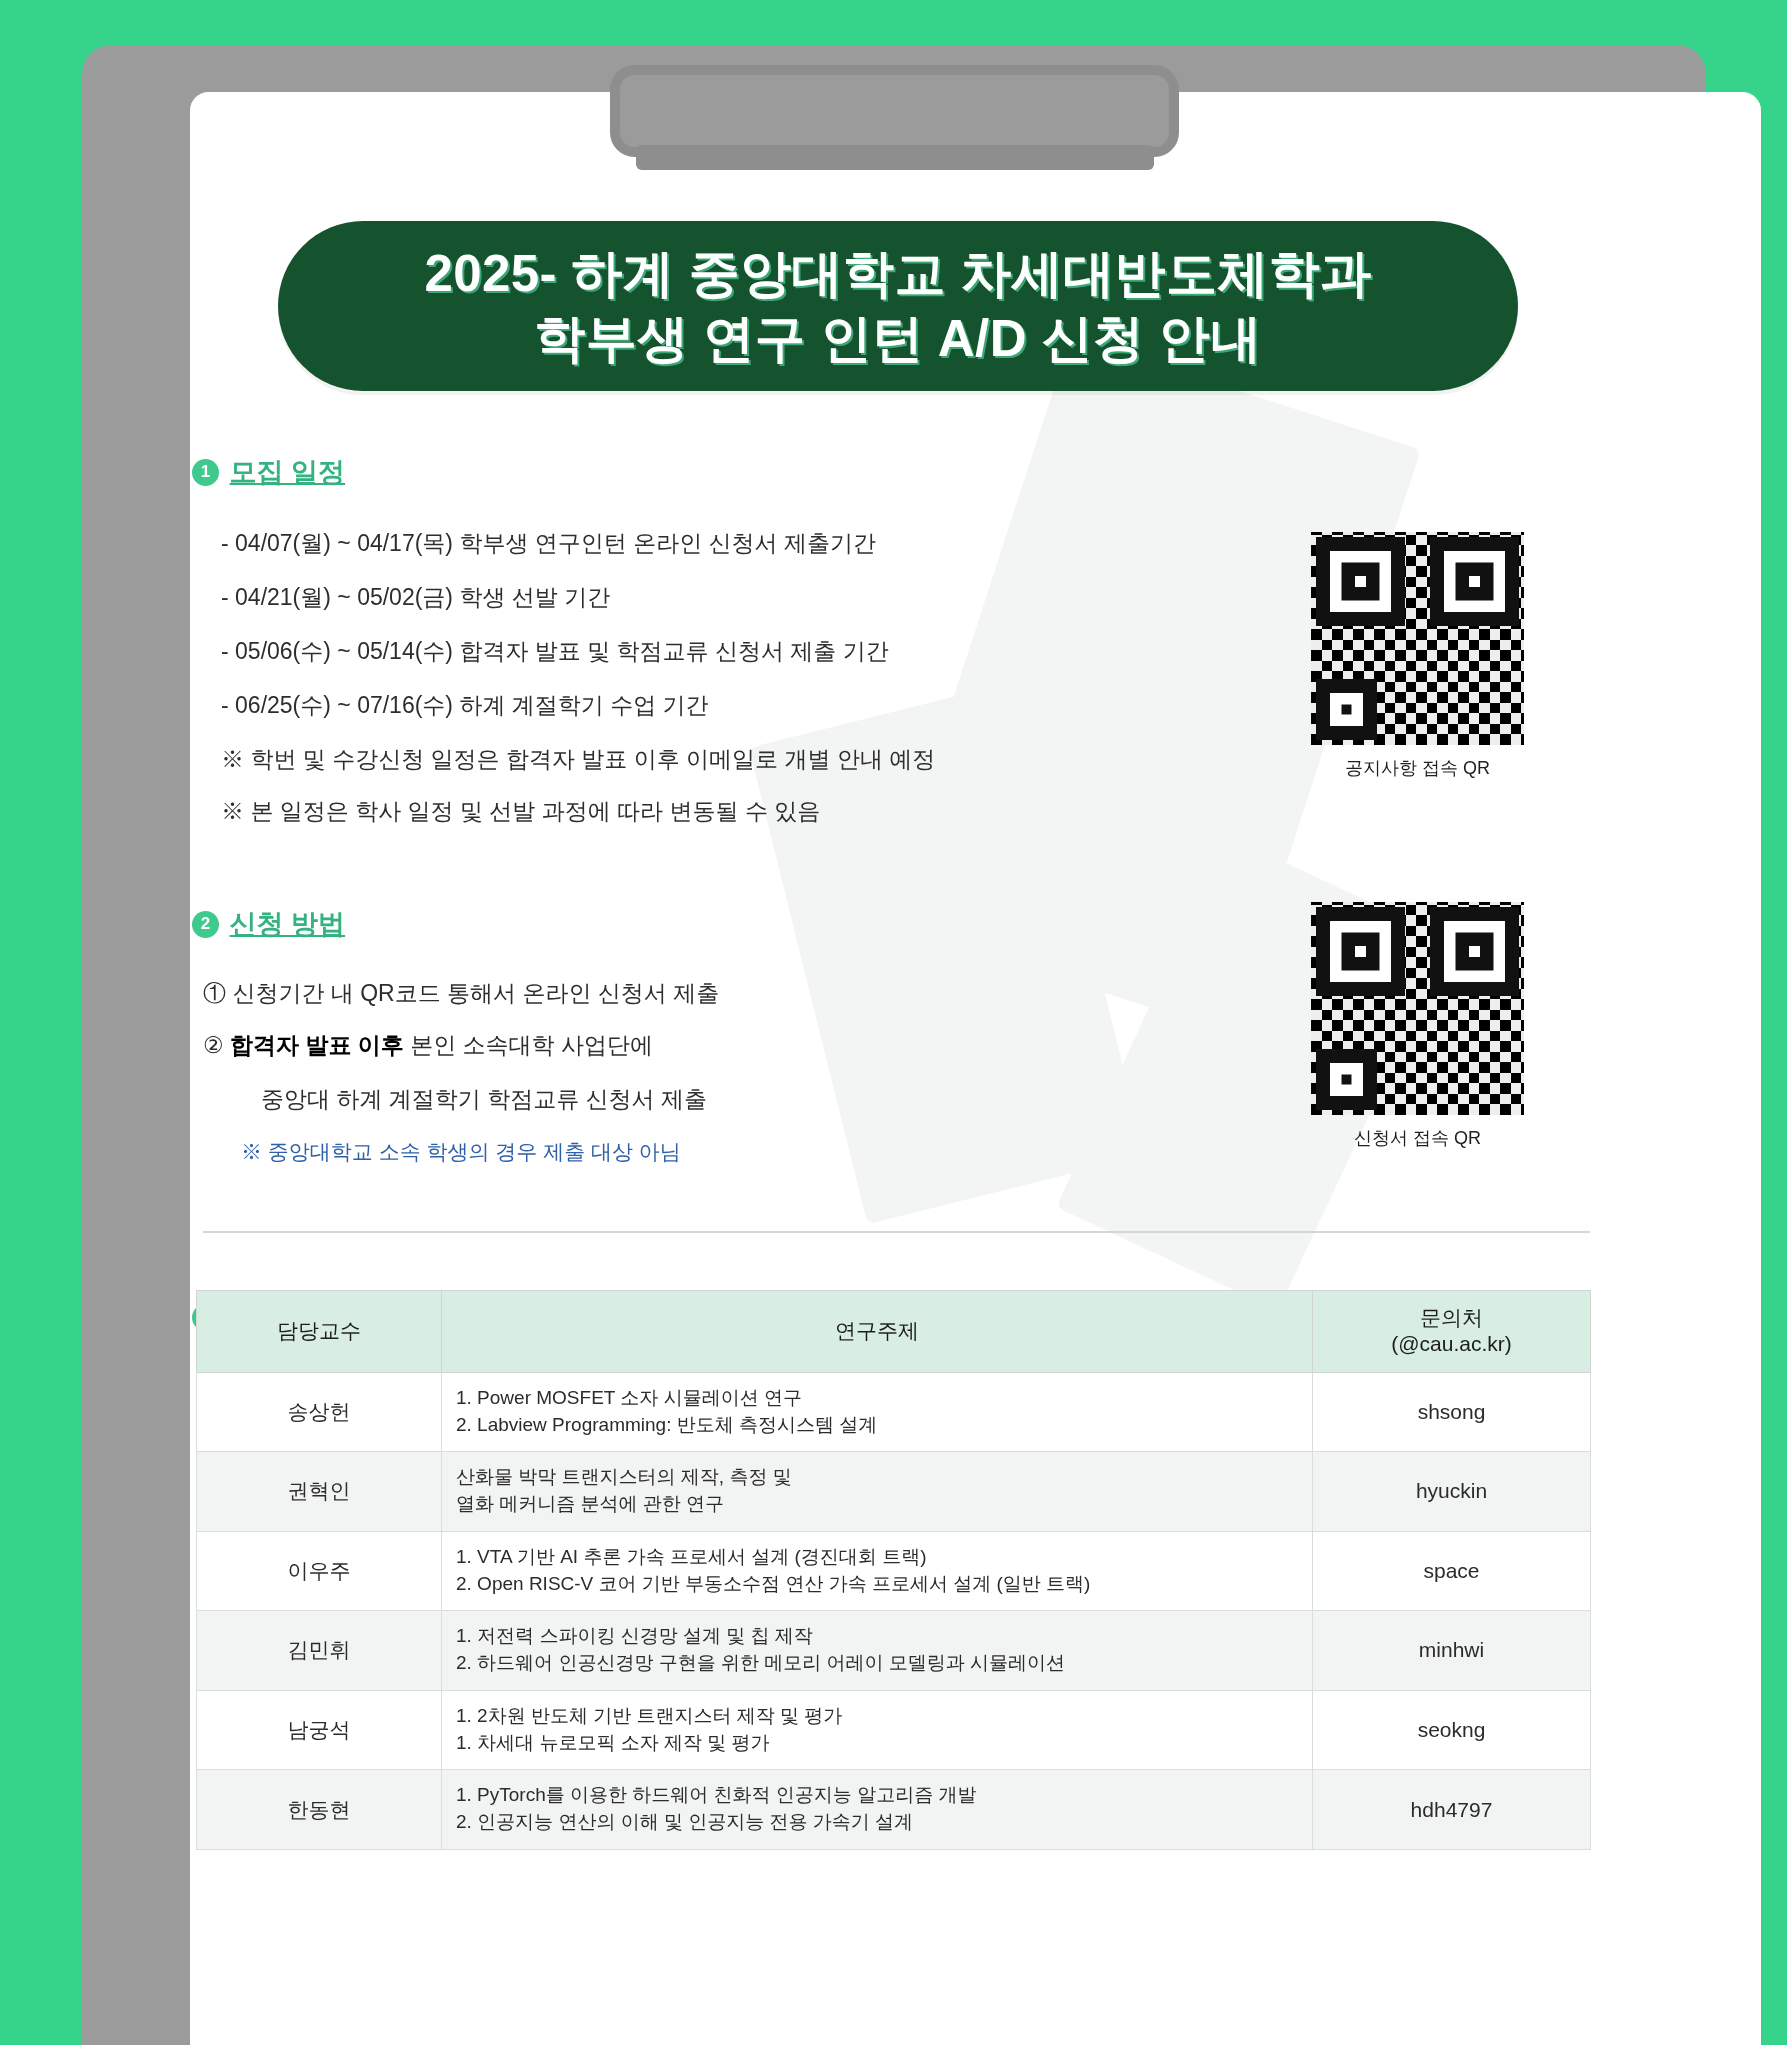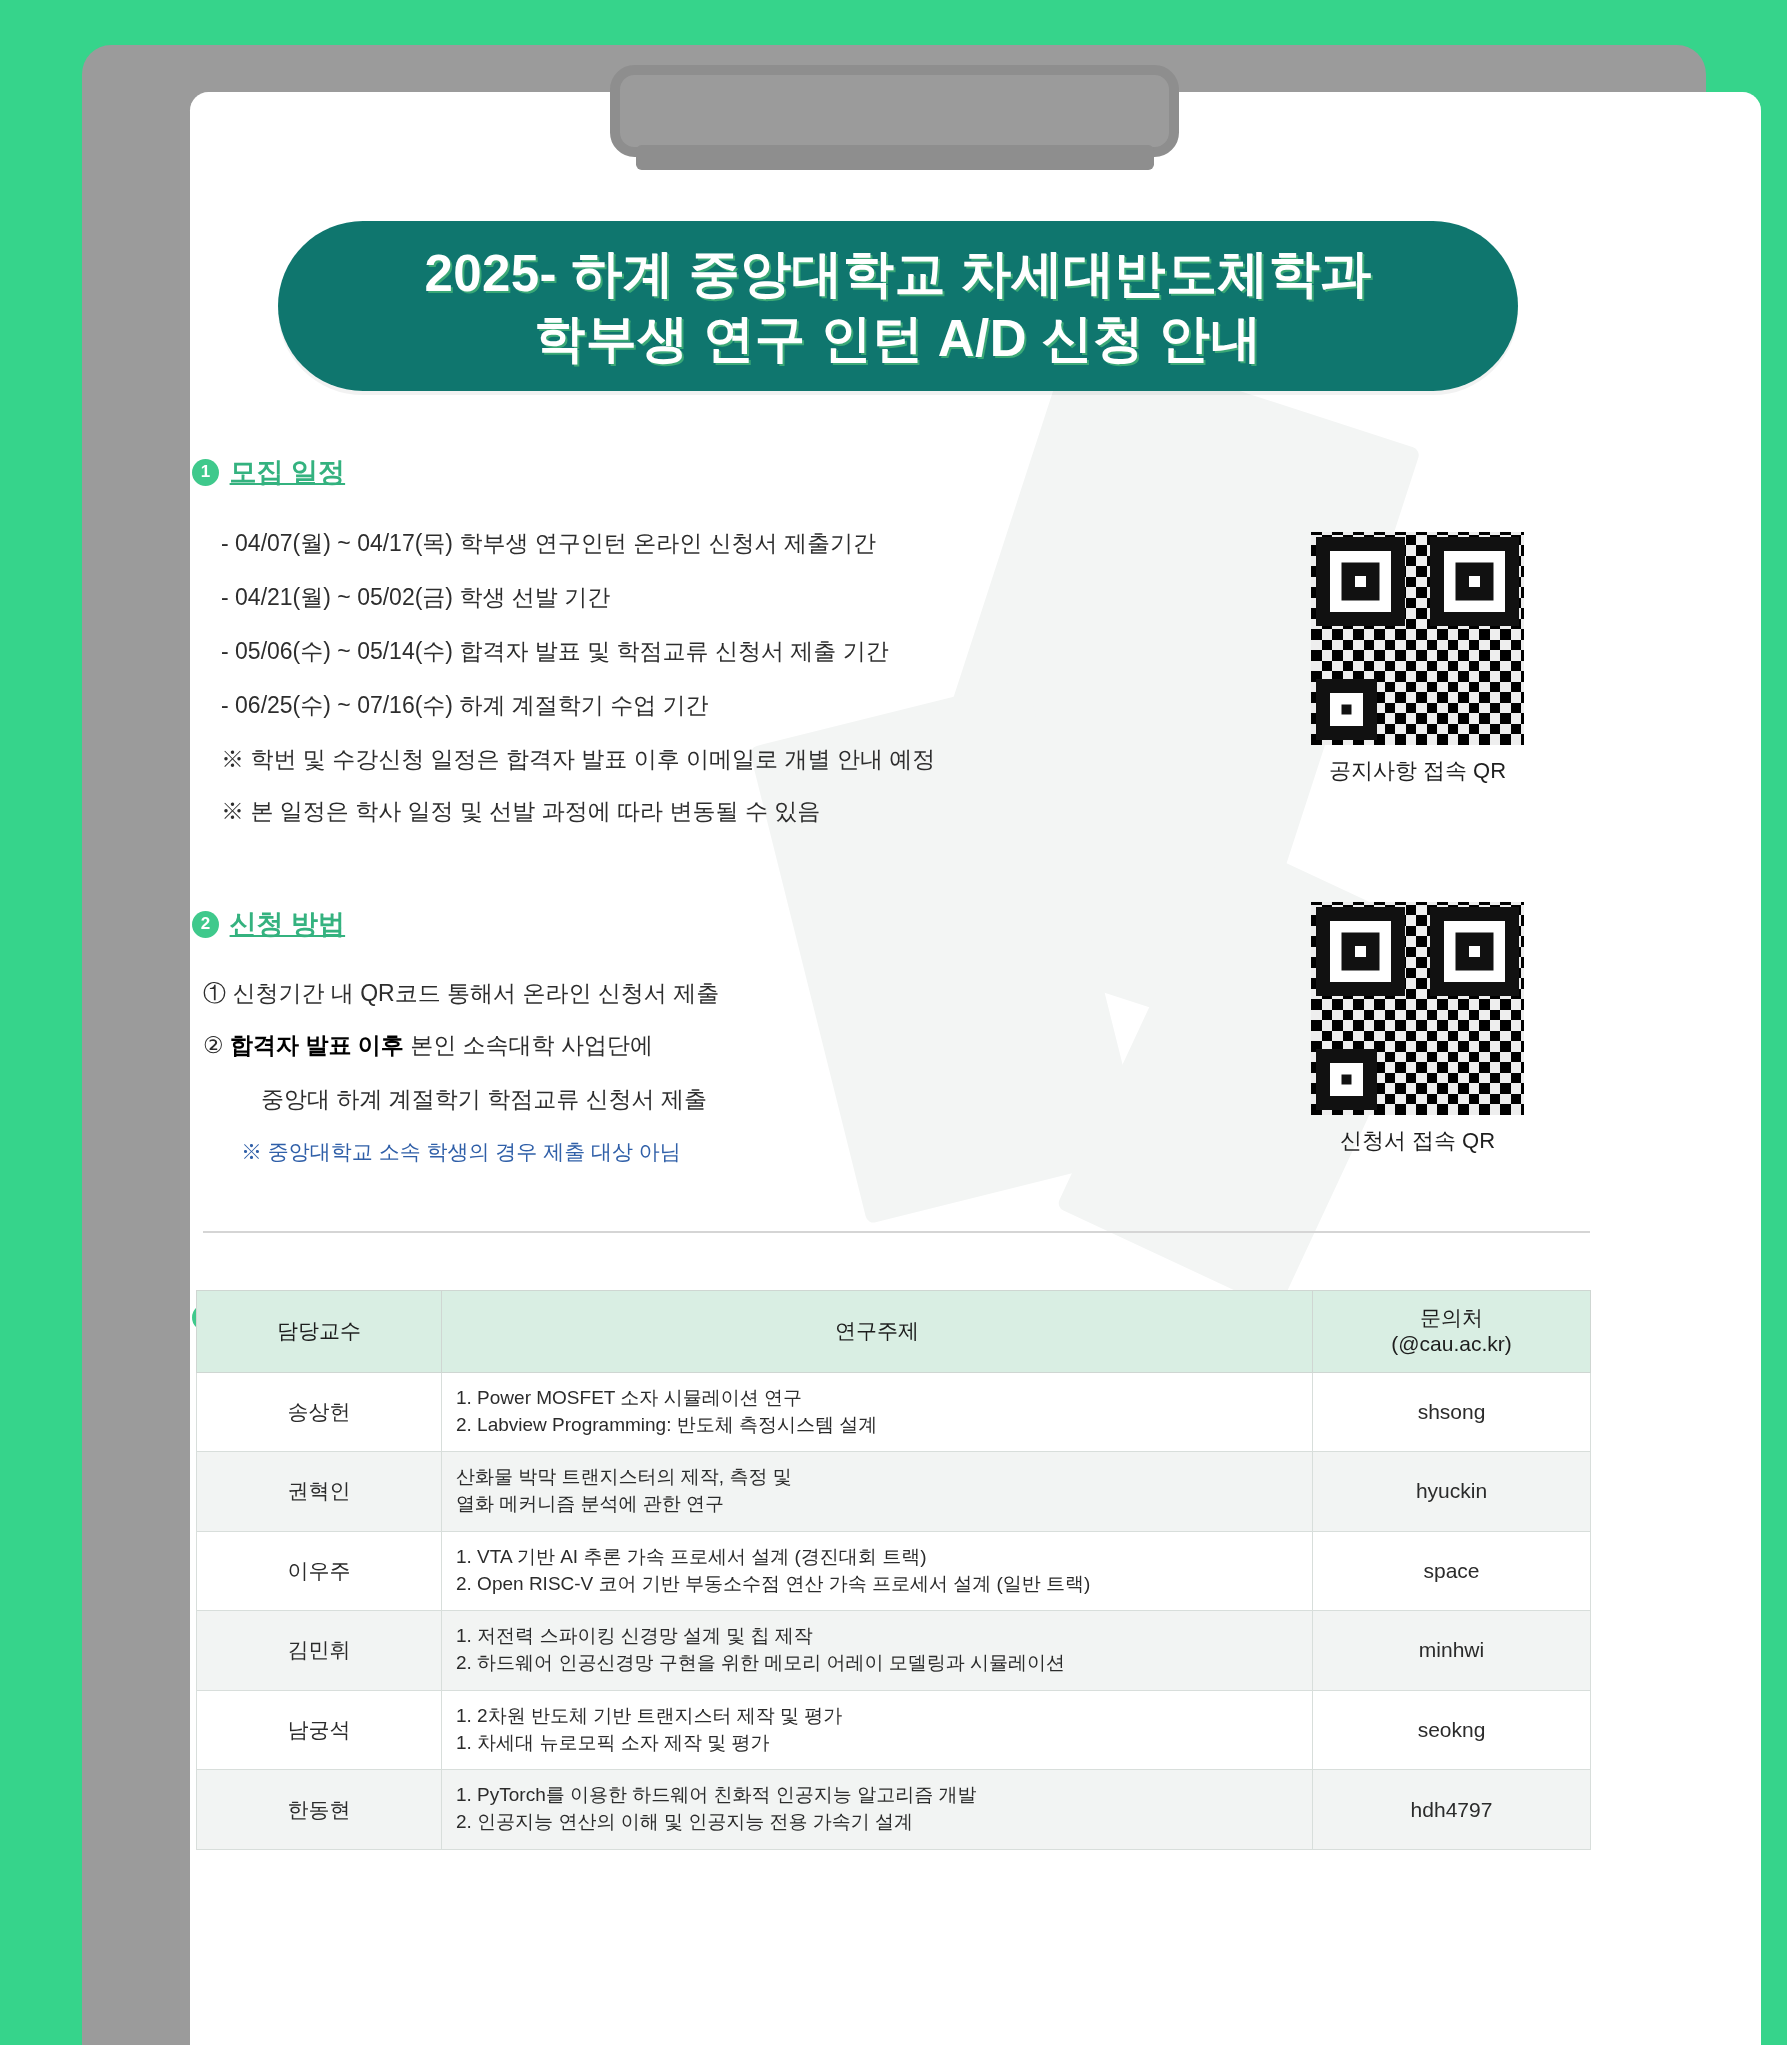--- a/index.html
+++ b/index.html
@@ -44,21 +44,21 @@
   .wm {
     position: absolute;
     background: #f3f5f4;
     border-radius: 8.2px;
   }
   
   #title-pill {
     position: absolute;
     left: 278px; top: 221px;
     width: 1240px; height: 170px;
-    background: #0f766e;
+    background: #14532d;
     border-radius: 86px;
     display: flex; flex-direction: column;
     align-items: center; justify-content: center;
     box-shadow: 0 4.1px 0 rgba(0,0,0,0.05);
   }
   #title-pill .line {
     color: #ffffff;
     font-size: 51px;
     font-weight: bold;
     letter-spacing: 0.4px;
@@ -122,21 +122,21 @@
   .qr::before { left: 4.9px; top: 4.9px; }
   .qr::after  { right: 4.9px; top: 4.9px; }
   .qr-corner-bl {
     position:absolute; left:4.9px; bottom:4.9px;
     width:61px; height:61px;
     border:14px solid #111; background:#fff;
     box-shadow: inset 0 0 0 11.5px #fff, inset 0 0 0 25px #111;
   }
   .qr-cap {
     margin-top: 10.6px;
-    font-size: 22px;
+    font-size: 18px;
     color: #1f1f1f;
     text-align: center;
   }
   
   #divider {
     position: absolute;
     left: 203px; top: 1231px;
     width: 1387px; height: 2px;
     background: #d5d5d5;
   }

